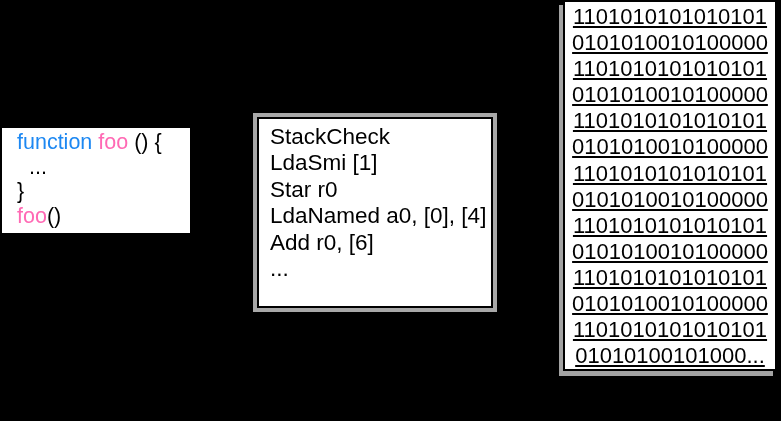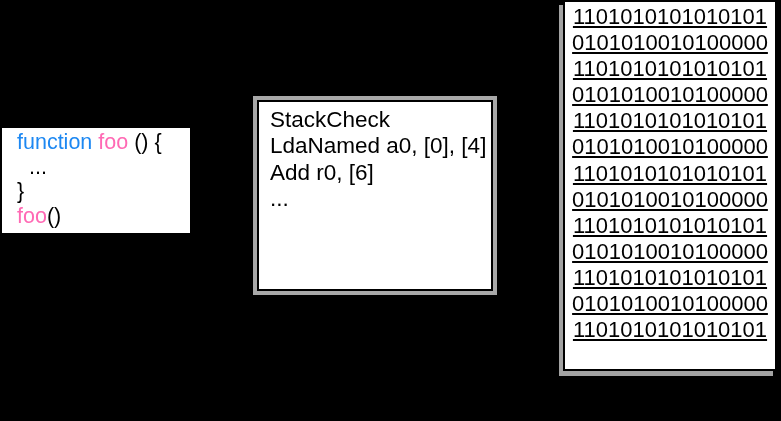--- a/index.html
+++ b/index.html
@@ -25,21 +25,21 @@
     line-height: 24.5px;
     color: #000;
   }
   .js-line { white-space: pre; }
   .kw { color: #1d88f2; }
   .ident { color: #ff69b4; }
 
   
   .bytecode-frame {
     position: absolute;
-    left: 253px; top: 96px;
+    left: 253px; top: 113px;
     width: 244px; height: 199px;
     background: #a8a8a8;
     padding: 4px;
     box-sizing: border-box;
   }
   .bytecode-inner {
     width: 100%; height: 100%;
     background: #fff;
     border: 2px solid #000;
     box-sizing: border-box;
@@ -76,35 +76,38 @@
   <div class="js-box">
     <div class="js-line"><span class="kw">function </span><span class="ident">foo </span><span>() {</span></div>
     <div class="js-line">  ...</div>
     <div class="js-line">}</div>
     <div class="js-line"><span class="ident">foo</span><span>()</span></div>
   </div>
 
   <div class="bytecode-frame">
     <div class="bytecode-inner">
       <div class="bytecode-line">StackCheck</div>
+      <div class="bytecode-line">LdaSmi [1]</div>
+      <div class="bytecode-line">Star r0</div>
       <div class="bytecode-line">LdaNamed a0, [0], [4]</div>
       <div class="bytecode-line">Add r0, [6]</div>
       <div class="bytecode-line">...</div>
     </div>
   </div>
 
   <div class="machine-box">
     <div class="binary-line">1101010101010101</div>
     <div class="binary-line">0101010010100000</div>
     <div class="binary-line">1101010101010101</div>
     <div class="binary-line">0101010010100000</div>
     <div class="binary-line">1101010101010101</div>
     <div class="binary-line">0101010010100000</div>
     <div class="binary-line">1101010101010101</div>
     <div class="binary-line">0101010010100000</div>
     <div class="binary-line">1101010101010101</div>
     <div class="binary-line">0101010010100000</div>
     <div class="binary-line">1101010101010101</div>
     <div class="binary-line">0101010010100000</div>
     <div class="binary-line">1101010101010101</div>
+    <div class="binary-line">01010100101000...</div>
   </div>
 
 </div>
 
 </body></html>

